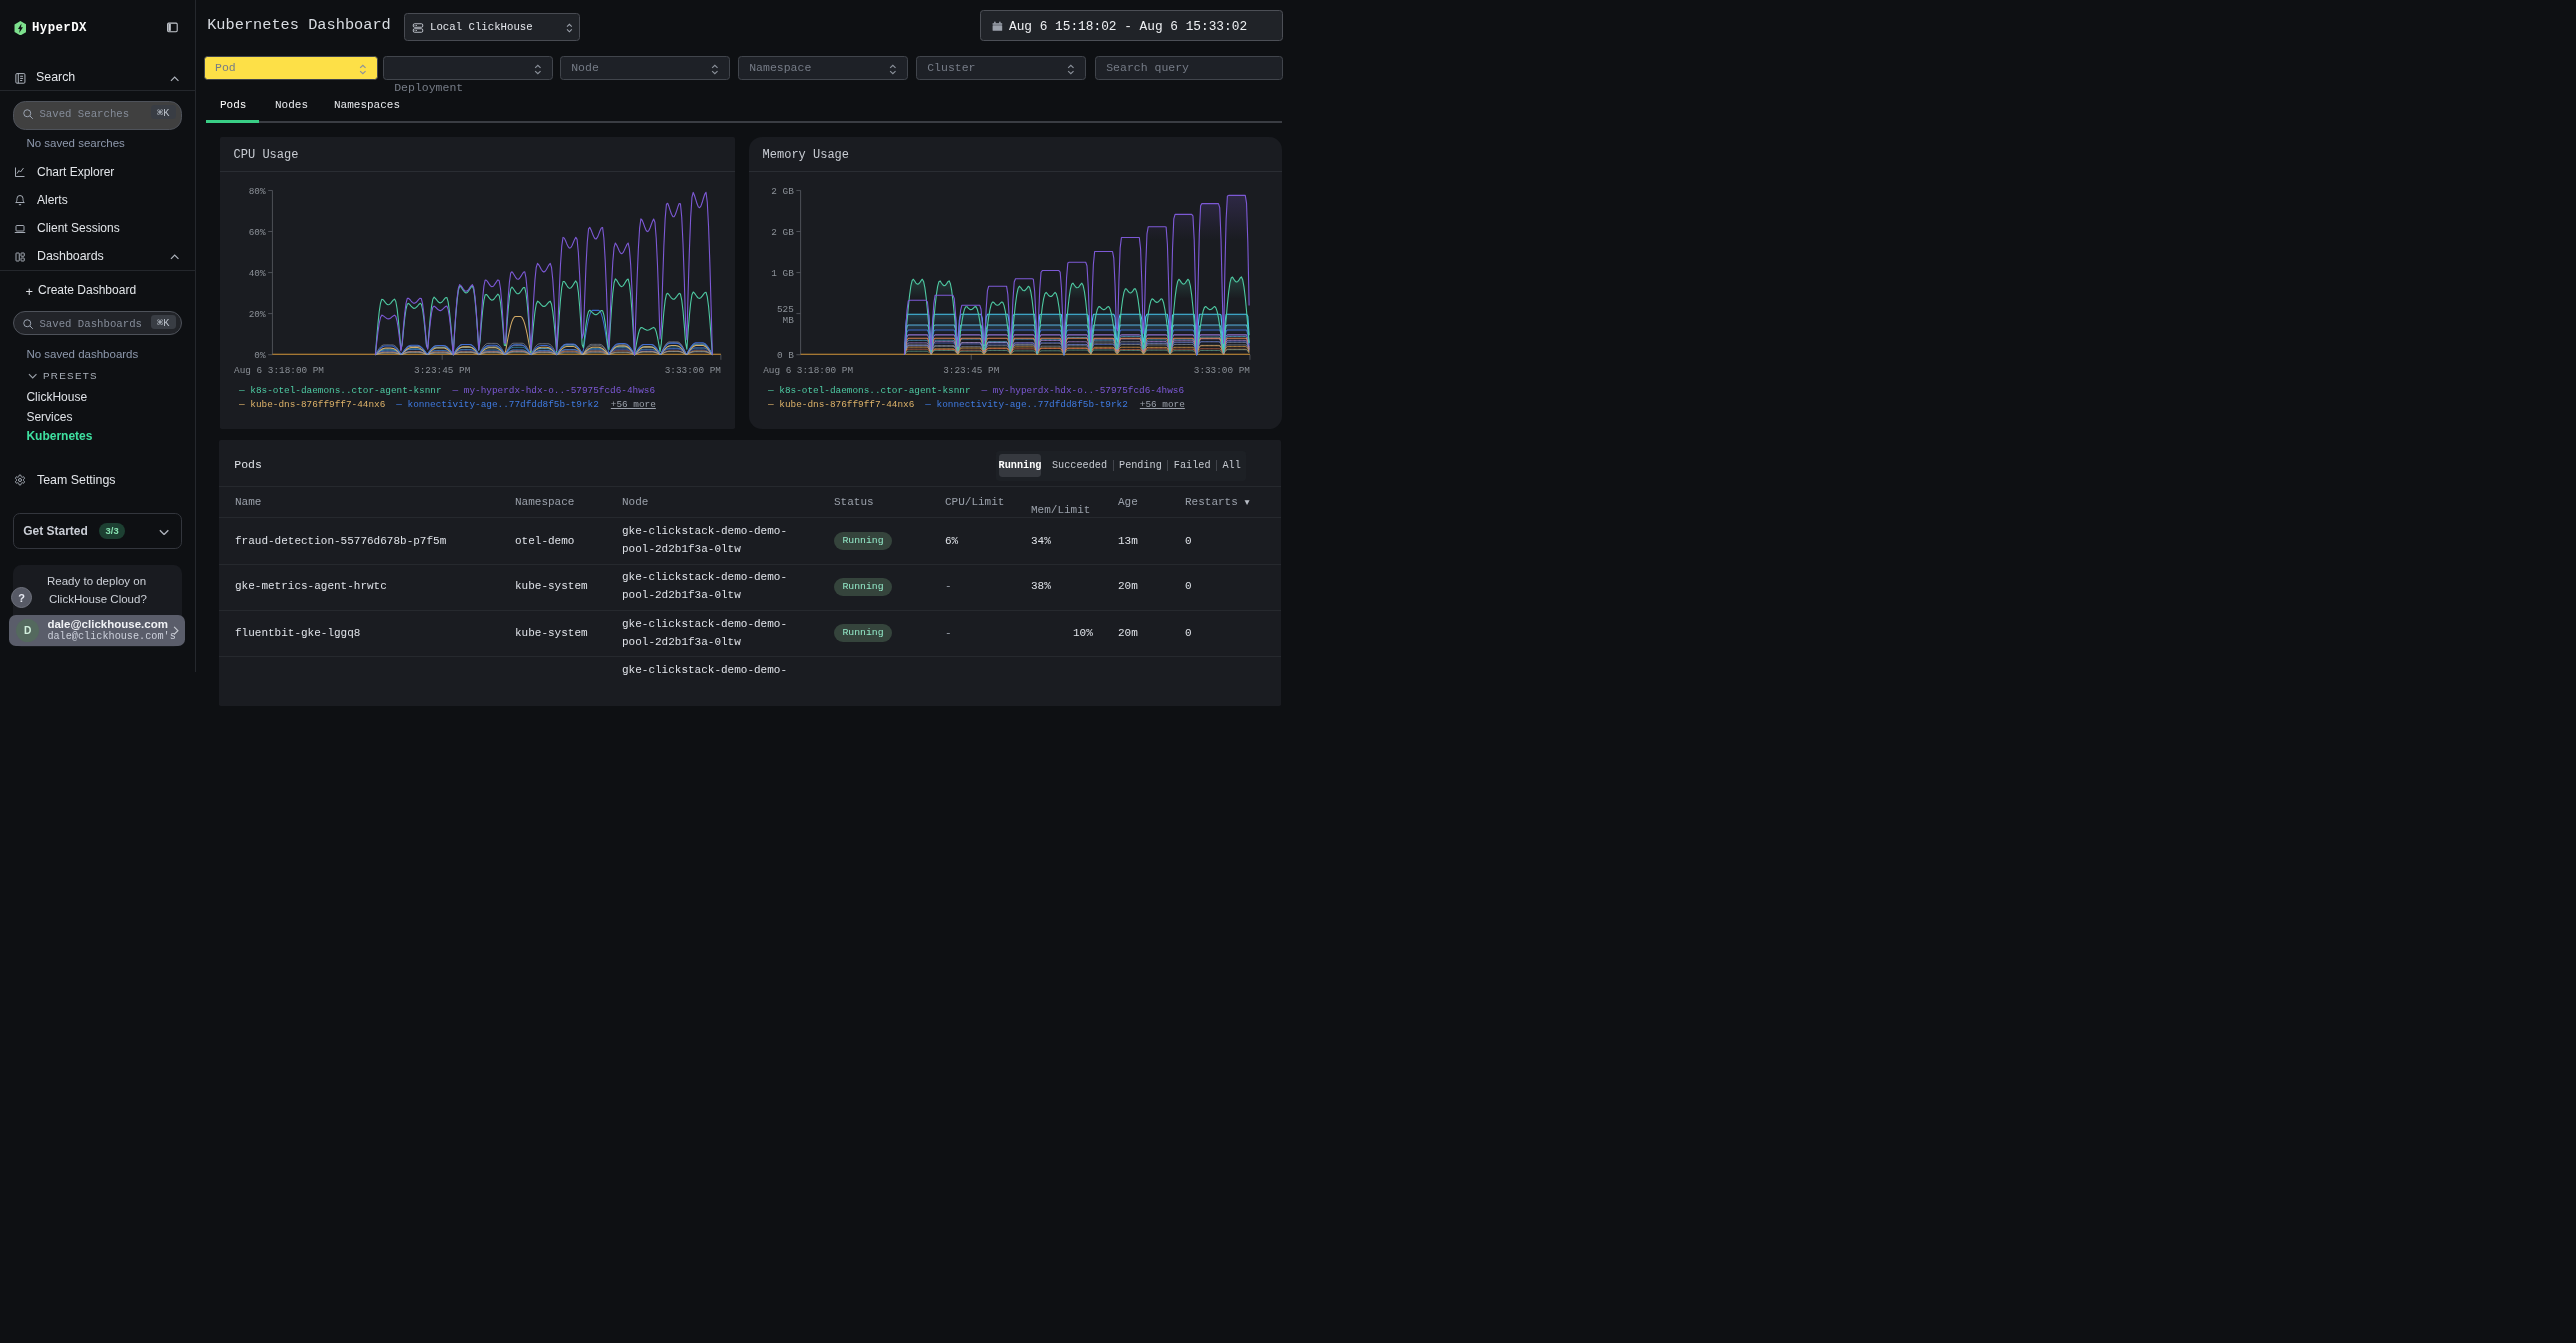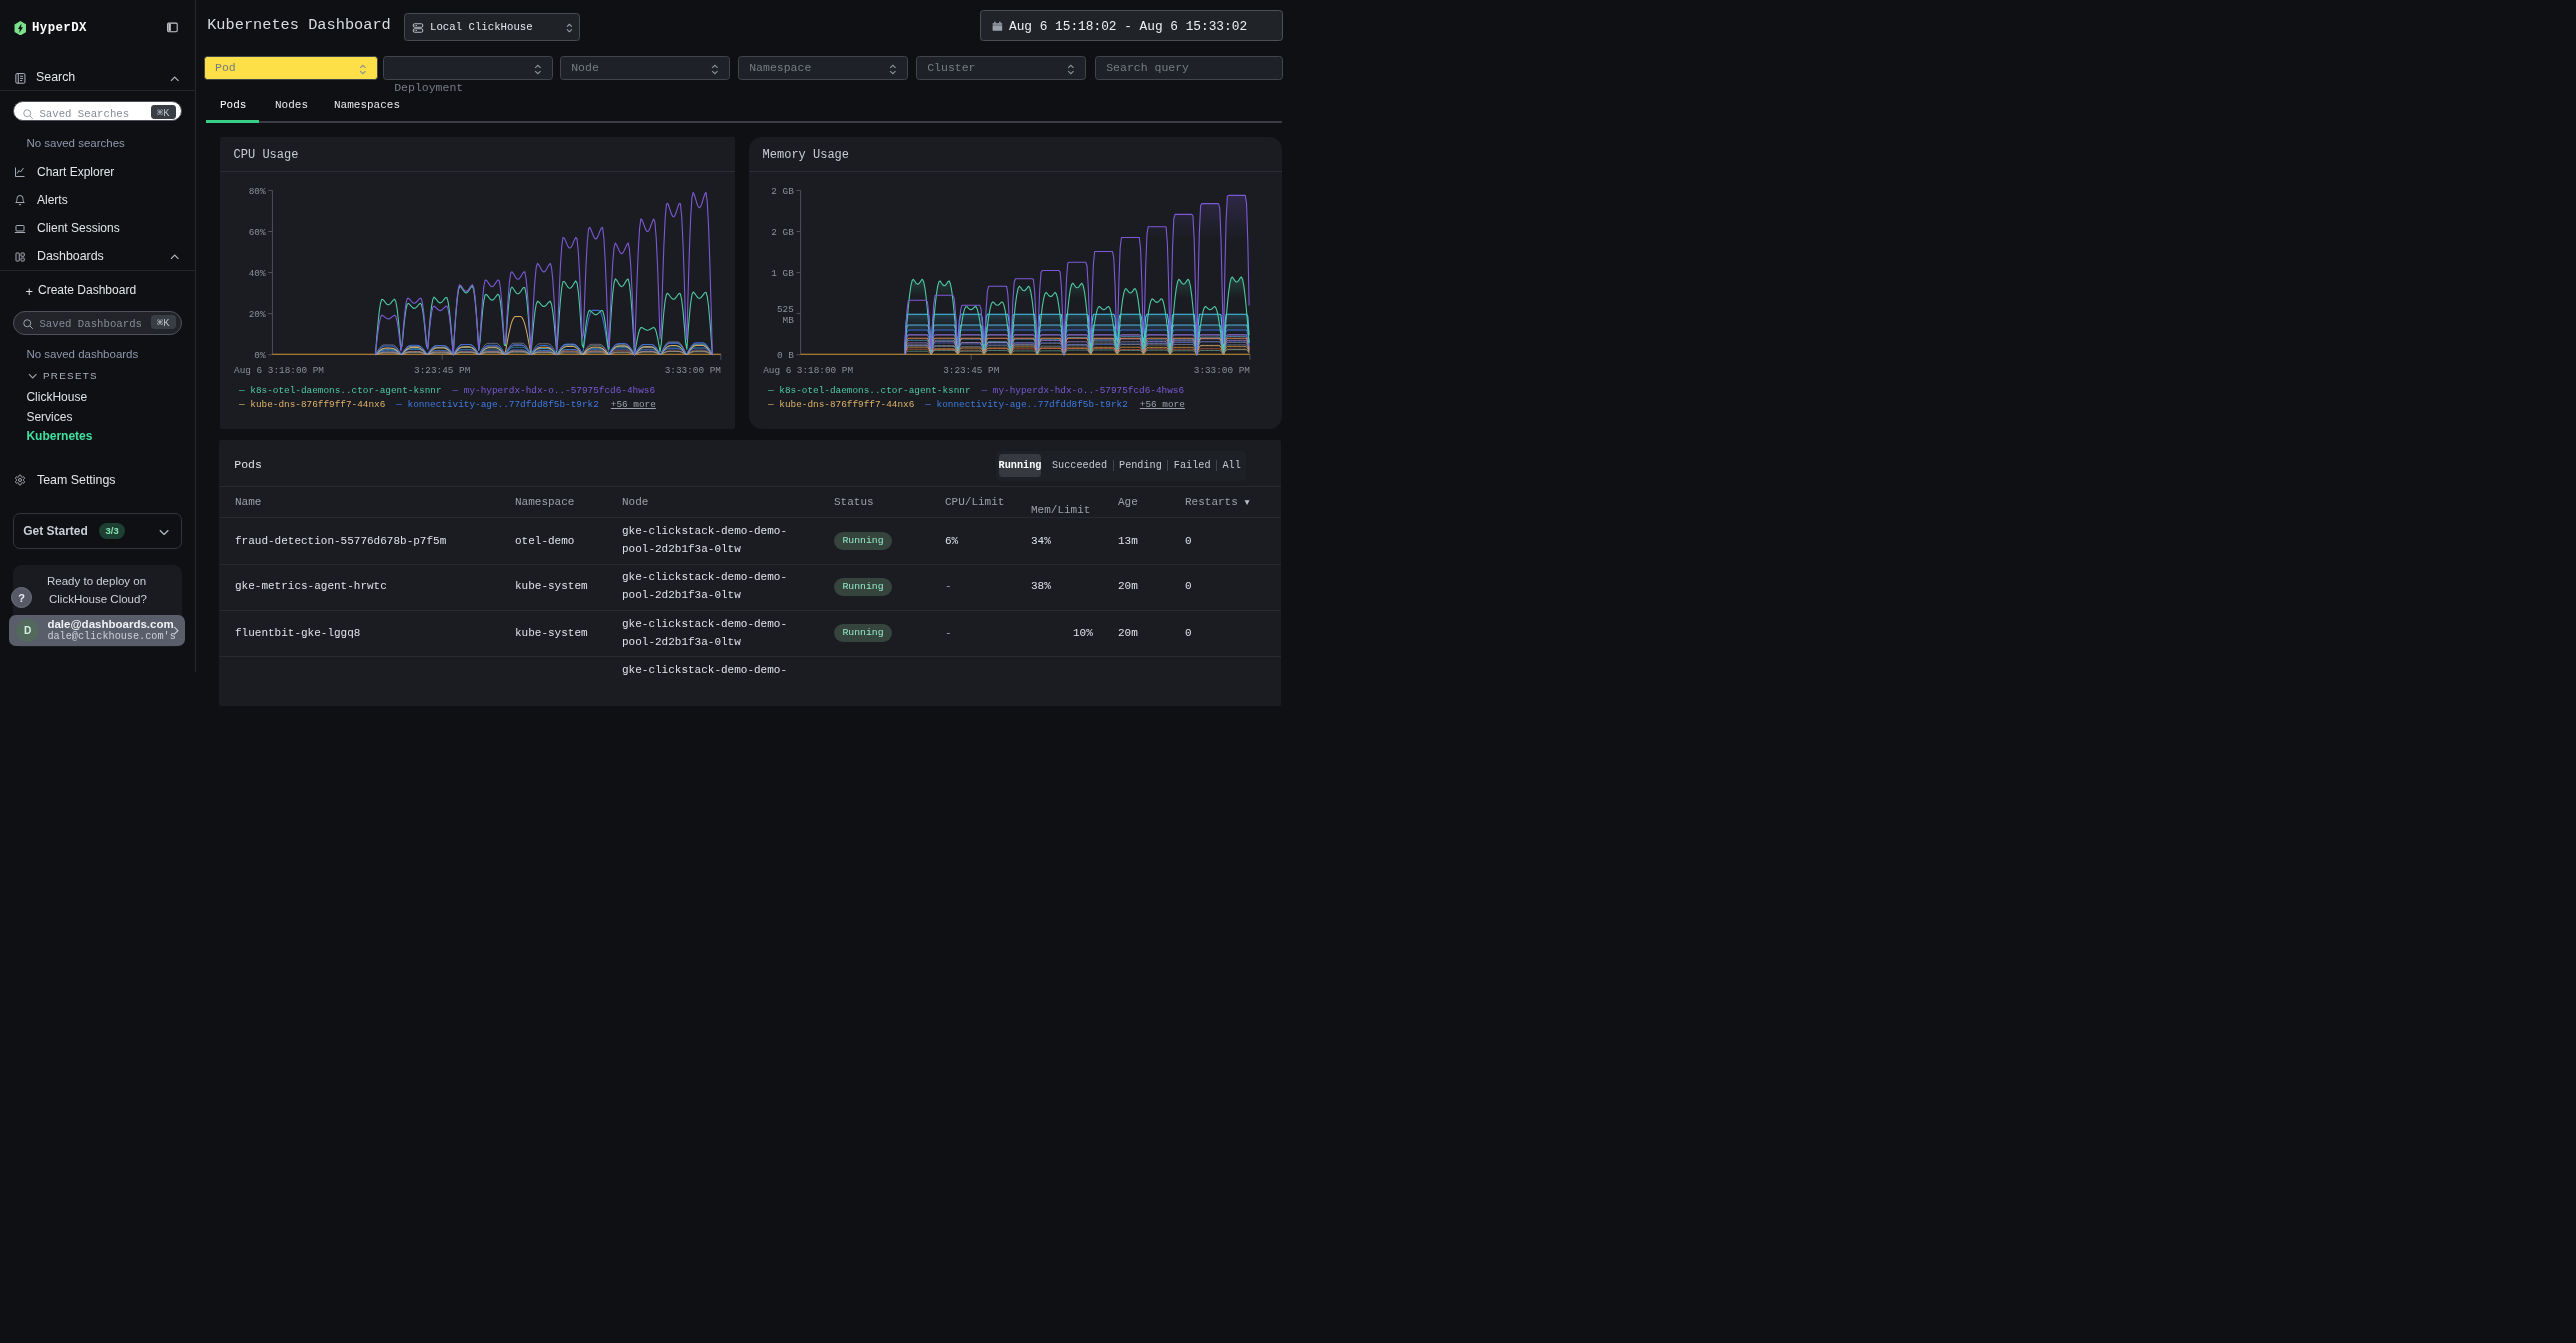--- a/index.html
+++ b/index.html
@@ -32,21 +32,21 @@
       <line x1="11.5" y1="8" x2="17" y2="8"></line>
       <line x1="11.5" y1="12" x2="17" y2="12"></line>
       <line x1="11.5" y1="16" x2="15.5" y2="16"></line>
   </svg>
   <div class="abs" style="left:36px;top:70px;font-size:12.4px;color:#e3e6ea;">Search</div>
   <svg class="abs" style="left:170px;top:76px;" width="9.4" height="6" viewBox="0 0 12 8" fill="none" stroke="#aeb3bc" stroke-width="1.6">
       <path d="M1 6.5 L6 1.5 L11 6.5"></path>
     </svg>
   <div class="abs" style="left:0;top:90px;width:196px;border-top:0.9px solid #24272c;"></div>
 
-  <div class="abs" style="left:12.8px;top:101px;width:169px;height:20px;border:0.9px solid #4e525a;border-radius:12.4px;background:#ffffff;">
+  <div class="abs" style="left:12.8px;top:101px;width:169px;height:29px;border:0.9px solid #4e525a;border-radius:12.4px;background:#404040;">
     <svg class="abs" style="left:8.5px;top:6px;" width="12" height="12" viewBox="0 0 24 24" fill="none" stroke="#9ba3b0" stroke-width="2">
         <circle cx="10.5" cy="10.5" r="7"></circle>
         <line x1="16" y1="16" x2="21.5" y2="21.5"></line>
       </svg>
     <div class="abs mono" style="left:25.6px;top:5.5px;font-size:10.7px;color:#858c99;">Saved Searches</div>
     <div class="abs mono" style="right:5.1px;top:3px;width:25px;height:13.6px;padding:2.1px 0 0 0;text-align:center;border-radius:3.4px;background:#393d44;color:#bac0ca;font-size:10.2px;">⌘K</div>
   </div>
   <div class="abs" style="left:26.4px;top:137px;font-size:11.5px;color:#8e99ad;">No saved searches</div>
 
   <svg class="abs" style="left:13.6px;top:166px;" width="12" height="12" viewBox="0 0 24 24" fill="none" stroke="#b6bcc6" stroke-width="1.8">
@@ -106,21 +106,21 @@
         <path d="M1 1.5 L6 6.5 L11 1.5"></path>
       </svg>
   </div>
 
   <div class="abs" style="left:12.8px;top:565px;width:169px;height:82px;border-radius:8.5px;background:#191b20;"></div>
   <div class="abs" style="left:47px;top:575px;font-size:11.5px;color:#cdd1d8;">Ready to deploy on</div>
   <div class="abs" style="left:49px;top:593px;font-size:11.5px;color:#cdd1d8;">ClickHouse Cloud?</div>
 
   <div class="abs" style="left:9.4px;top:615px;width:176px;height:31px;border-radius:6.8px;background:#5a5d6a;">
     <div class="abs" style="left:6.8px;top:3.8px;width:23px;height:23px;border-radius:50%;background:#54695e;color:#d3f0de;font-size:10.2px;font-weight:bold;text-align:center;line-height:23px;">D</div>
-    <div class="abs" style="left:38px;top:3px;font-size:11.5px;font-weight:bold;color:#f0f2f5;">dale@dashboards.com</div>
+    <div class="abs" style="left:38px;top:3px;font-size:11.5px;font-weight:bold;color:#f0f2f5;">dale@clickhouse.com</div>
     <div class="abs" style="left:38px;top:16px;font-size:10.2px;color:#cdd1dc;font-family:Liberation Mono, monospace;">dale@clickhouse.com's</div>
     <svg class="abs" style="left:164px;top:11px;" width="6" height="9.4" viewBox="0 0 8 12" fill="none" stroke="#c6cad1" stroke-width="1.6">
         <path d="M1.5 1 L6.5 6 L1.5 11"></path>
       </svg>
   </div>
   <div class="abs" style="left:11px;top:587px;width:21px;height:21px;border-radius:50%;background:#575a66;border:1.7px solid #70737e;color:#e6e9f2;font-size:11px;font-weight:bold;text-align:center;line-height:20.5px;">?</div>
 </div>
 
 <div id="main">
   <div class="abs mono" style="left:10.2px;top:16px;font-size:15.3px;color:#d9dde3;">Kubernetes Dashboard</div>

